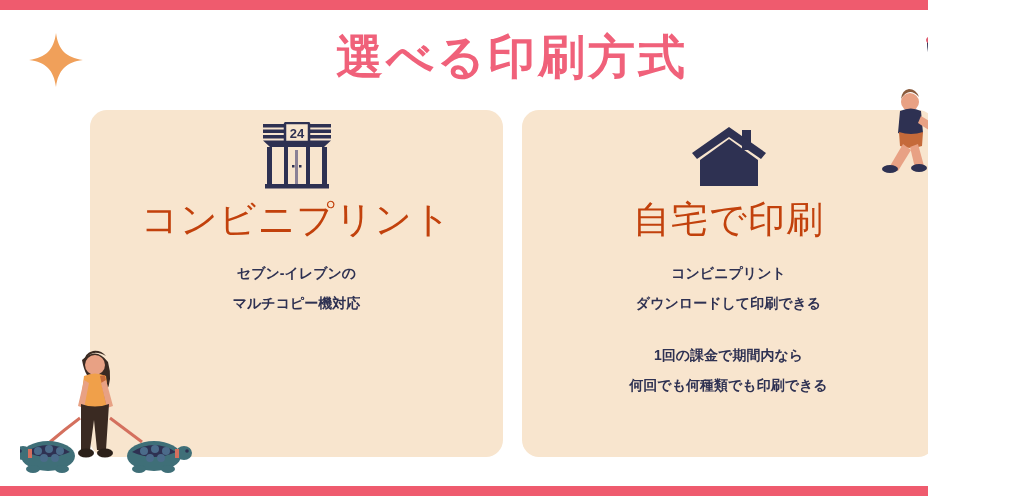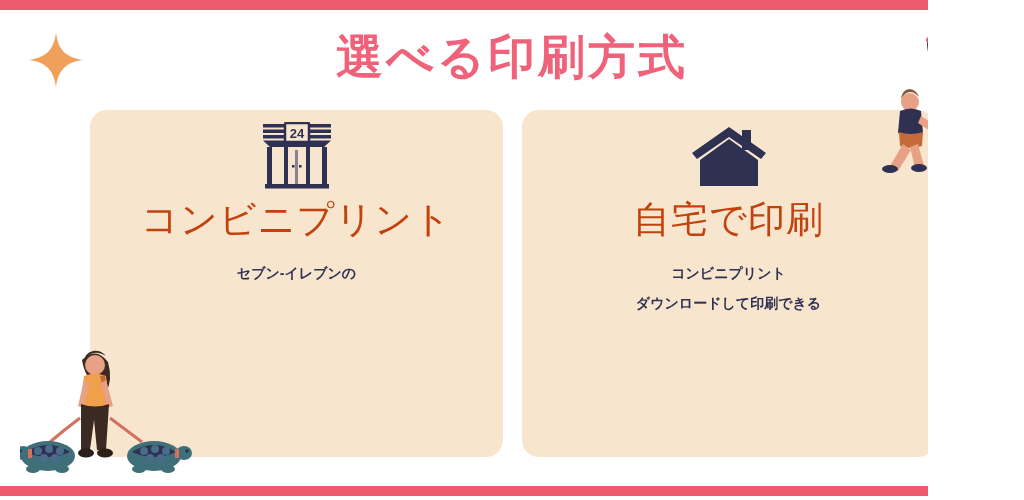--- a/index.html
+++ b/index.html
@@ -169,20 +169,21 @@
 
             <rect x="10" y="124" width="128" height="9" fill="#2e3152"></rect>
           </svg>
         </span>
       </div>
 
       <div class="card-title">コンビニプリント</div>
 
       <div class="card-body">
         <span class="ln">セブン-イレブンの</span>
+        <span class="ln">マルチコピー機対応</span>
       </div>
 
       <div class="card-body second">
       </div>
 
     </div>
   </div>
 
   <div class="card card-right">
     <div class="card-inner">
@@ -200,20 +201,24 @@
         </span>
       </div>
 
       <div class="card-title">自宅で印刷</div>
 
       <div class="card-body">
         <span class="ln">コンビニプリント</span>
         <span class="ln">ダウンロードして印刷できる</span>
       </div>
 
+      <div class="card-body second">
+        <span class="ln">1回の課金で期間内なら</span>
+        <span class="ln">何回でも何種類でも印刷できる</span>
+      </div>
 
     </div>
   </div>
 
   <div class="illus illus-topright">
     <svg width="150" height="180" viewBox="0 0 150 180" aria-hidden="true">
 
       <path d="M55 30 H140 A42 46 0 0 1 97 78 A42 46 0 0 1 55 30 Z" fill="#2e3152"></path>
 
       <ellipse cx="97" cy="30" rx="43" ry="11" fill="#e05a6e"></ellipse>

